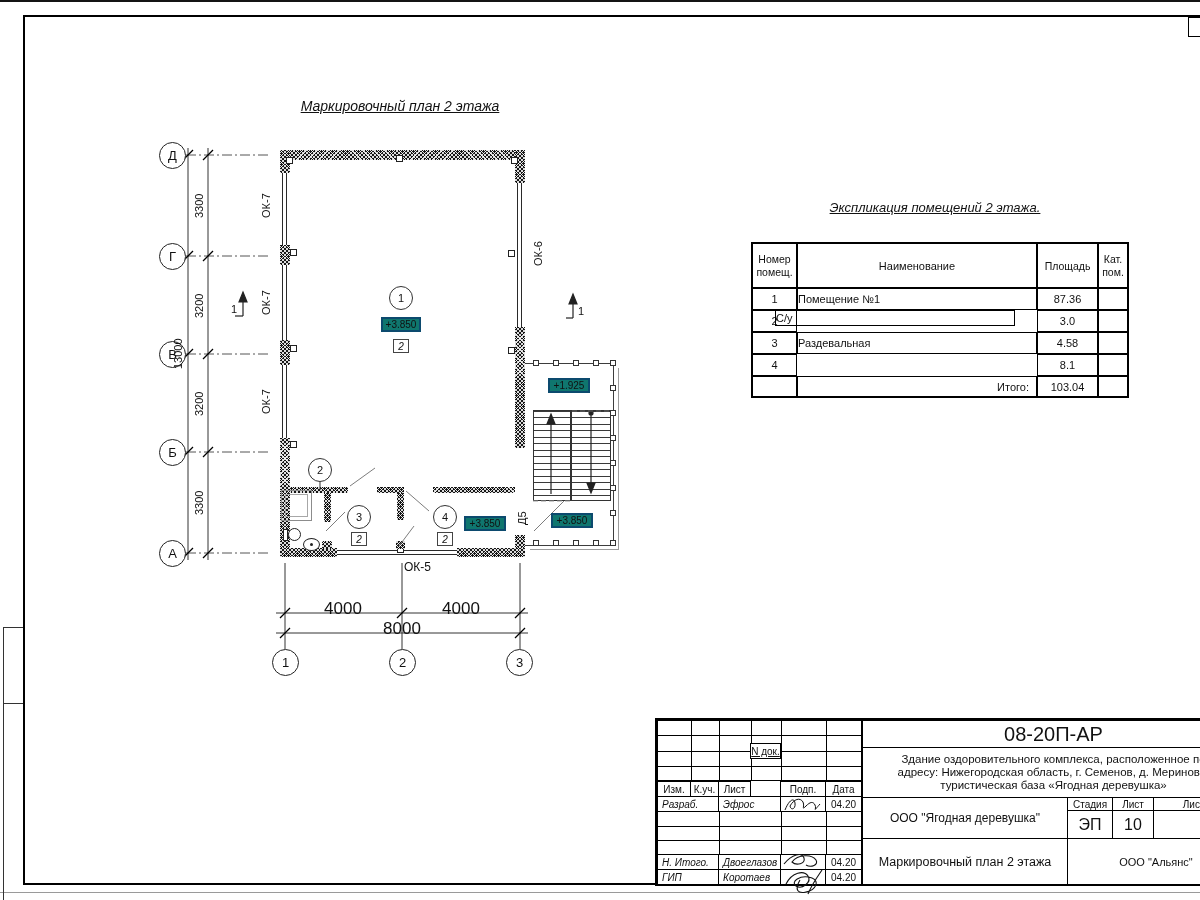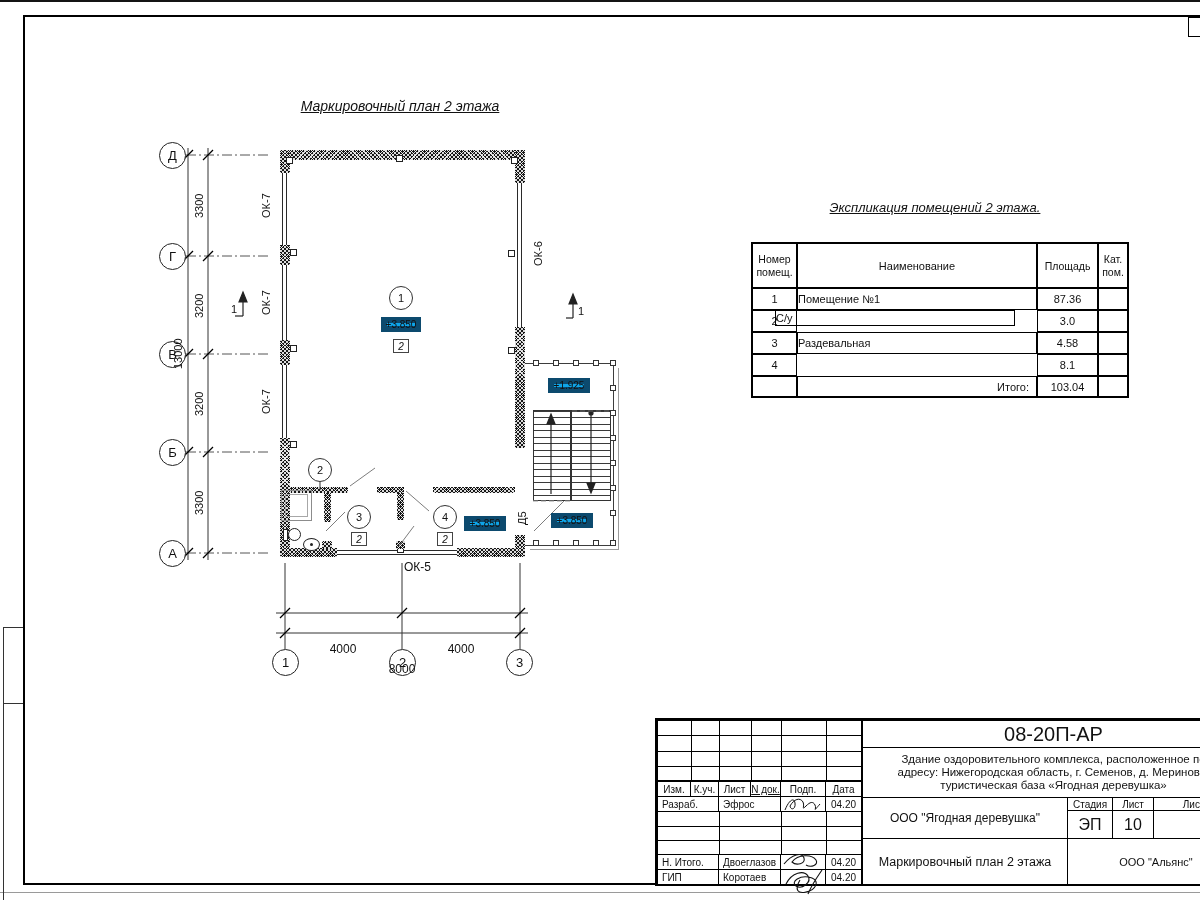--- a/index.html
+++ b/index.html
@@ -12,33 +12,33 @@
       repeating-linear-gradient(45deg, rgba(255,255,255,.85) 0 .8px, transparent .8px 2.6px),
       repeating-linear-gradient(-45deg, rgba(255,255,255,.85) 0 .8px, transparent .8px 2.6px); }
   .win-v { position:absolute; width:5px; background:#fff; border-left:1px solid #2a2a2a; border-right:1px solid #2a2a2a; }
   .win-h { position:absolute; height:5px; background:#fff; border-top:1px solid #2a2a2a; border-bottom:1px solid #2a2a2a; }
   .tie { position:absolute; width:7px; height:7px; background:#fff; border:1px solid #222; }
   .post { position:absolute; width:6px; height:6px; background:#fff; border:1px solid #333; }
   .circ { position:absolute; border:1.2px solid #222; border-radius:50%; background:#fff;
           display:flex; align-items:center; justify-content:center; }
   .axis-c { width:27px; height:27px; font-size:13px; }
   .room-c { width:24px; height:24px; font-size:11px; border-color:#333; }
-  .elev { position:absolute; background:#0ea5e9; border:6px solid #0c4a6e; font-size:10px;
+  .elev { position:absolute; background:#0f766e; border:2px solid #0c4a6e; font-size:10px;
           display:flex; align-items:center; justify-content:center; white-space:nowrap; }
   .typebox { position:absolute; width:16px; height:14px; border:1px solid #444; background:#fff;
              font-size:10px; font-style:italic; display:flex; align-items:center; justify-content:center; }
   .vtext { position:absolute; writing-mode:vertical-rl; transform:rotate(180deg);
            font-size:11px; text-align:center; white-space:nowrap; }
-  .dimtext { position:absolute; font-size:12px; white-space:nowrap; text-align:center;margin-top:43px; }
+  .dimtext { position:absolute; font-size:17px; white-space:nowrap; text-align:center; }
   .lbl { position:absolute; font-size:11px; white-space:nowrap; }
   .flight { position:absolute; border:1px solid #333; background-color:#fff;
     background-image:repeating-linear-gradient(to bottom, #3a3a3a 0 1px, transparent 1px 6.5px); }
   .tb { position:absolute; border:1px solid #000; background:#fff; display:flex;
         align-items:center; justify-content:center; font-size:10px; white-space:nowrap; overflow:hidden; }
-  .tb.left { justify-content:flex-start; padding-left:4px; }
+  .tb.left { justify-content:flex-start; padding-left:4px;font-style:italic; }
   .tcell { position:absolute; border:1px solid #000; display:flex; align-items:center;
            justify-content:center; font-size:11px; text-align:center; overflow:hidden; }
   .tcell.name { justify-content:flex-start; }
   .tcell.right { justify-content:flex-end; padding-right:7px; }
   .pre { white-space:pre-line; line-height:1.15; }
   .title-it { font-style:italic; text-decoration:underline; text-align:center; }
   svg { position:absolute; left:0; top:0; }
 </style>
 </head>
 <body>
@@ -286,21 +286,21 @@
        background-image:
          repeating-linear-gradient(to bottom, transparent 0 14.25px, #000 14.25px 15.25px),
          linear-gradient(#000,#000),linear-gradient(#000,#000),linear-gradient(#000,#000),linear-gradient(#000,#000),linear-gradient(#000,#000);
        background-repeat:repeat,no-repeat,no-repeat,no-repeat,no-repeat,no-repeat;
        background-size:auto,1px 100%,1px 100%,1px 100%,1px 100%,1px 100%;
        background-position:0 0,33px 0,61px 0,93px 0,123px 0,168px 0;"></div>
 
   <div class="tb" style="left:657px;top:781px;width:34px;height:16px;">Изм.</div>
   <div class="tb" style="left:690px;top:781px;width:29px;height:16px;">К.уч.</div>
   <div class="tb" style="left:718px;top:781px;width:33px;height:16px;">Лист</div>
-  <div class="tb" style="left:750px;top:781px;width:31px;height:16px;text-decoration:underline;">N док.</div>
+  <div class="tb" style="left:750px;top:743px;width:31px;height:16px;text-decoration:underline;">N док.</div>
   <div class="tb" style="left:780px;top:781px;width:46px;height:16px;">Подп.</div>
   <div class="tb" style="left:825px;top:781px;width:37px;height:16px;">Дата</div>
 
   <div class="tb left" style="left:657px;top:796px;width:62px;height:16px;">Разраб.</div>
   <div class="tb left" style="left:718px;top:796px;width:63px;height:16px;">Эфрос</div>
   <div class="tb" style="left:780px;top:796px;width:46px;height:16px;"></div>
   <div class="tb" style="left:825px;top:796px;width:37px;height:16px;">04.20</div>
 
   <div class="abs" style="left:657px;top:811px;width:205px;height:44px;border:1px solid #000;
        background-image:

